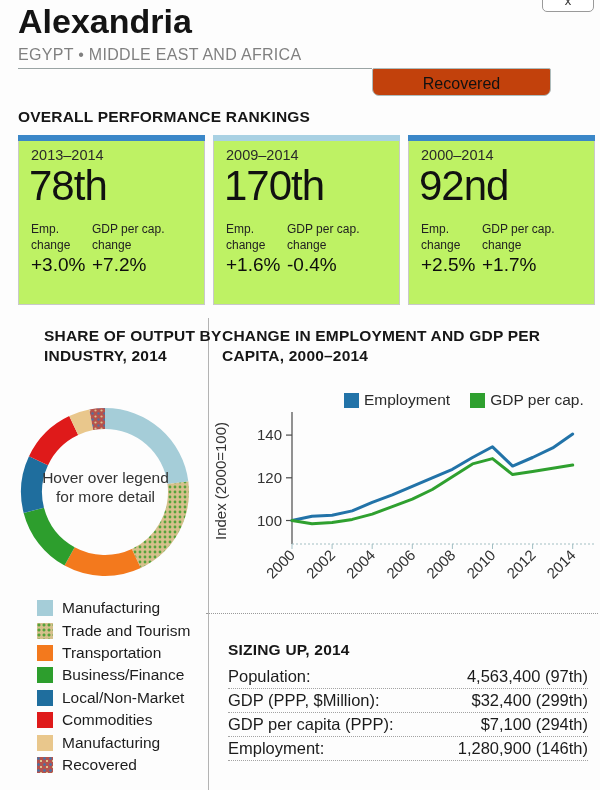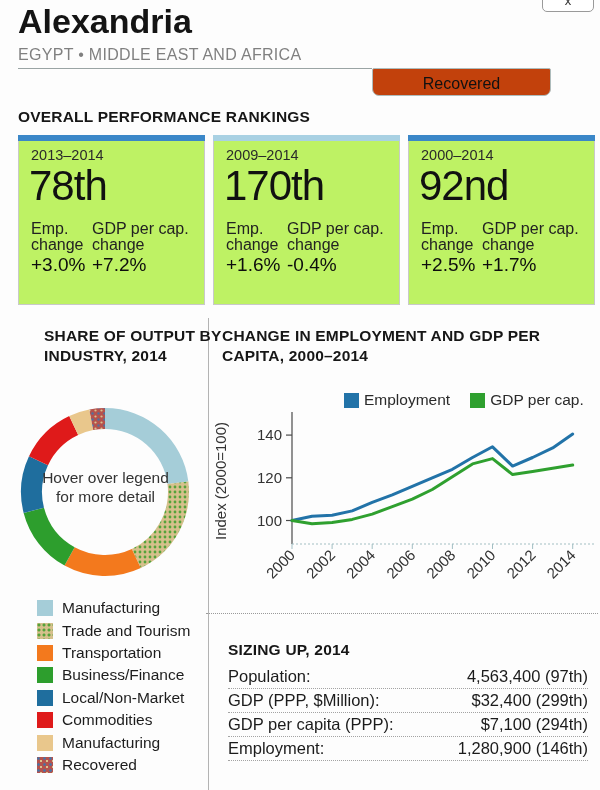--- a/index.html
+++ b/index.html
@@ -27,21 +27,21 @@
   .section-heading{position:absolute; font-size:15.5px; font-weight:bold; color:#161616; letter-spacing:.2px;}
   .rankings-heading{left:18px; top:108px;}
   
   .card{
     position:absolute; top:135px; width:187px; height:170px; background:#bef264;
     border:1px solid #c9c9c9; box-sizing:border-box;
   }
   .card-bar{position:absolute; left:-1px; top:-1px; width:187px; height:6px;}
   .card-period{position:absolute; left:12px; top:11px; font-size:14.5px; color:#2a2a2a;}
   .card-rank{position:absolute; left:10px; top:26px; font-size:42px; font-weight:400; color:#111; letter-spacing:-1px;}
-  .card-col-label{position:absolute; top:85px; font-size:16px; line-height:16px; color:#222;}
+  .card-col-label{position:absolute; top:85px; font-size:12px; line-height:16px; color:#222;}
   .col1{left:12px; width:56px;}
   .col2{left:73px; width:106px;}
   .card-col-value{position:absolute; top:118px; font-size:19px; color:#0d0d0d;}
   
   .v-sep{position:absolute; left:208px; top:318px; width:0; height:472px; border-left:1px solid #b3b3b3;}
   .industry-heading{left:18px; top:326px; width:178px; line-height:19.5px;margin-left:26px;}
   .donut-wrap{position:absolute; left:13px; top:400px; width:185px; height:185px;}
   .donut-center{
     position:absolute; left:25px; top:68px; width:135px; text-align:center;
     font-size:15.5px; line-height:19px; color:#333;

